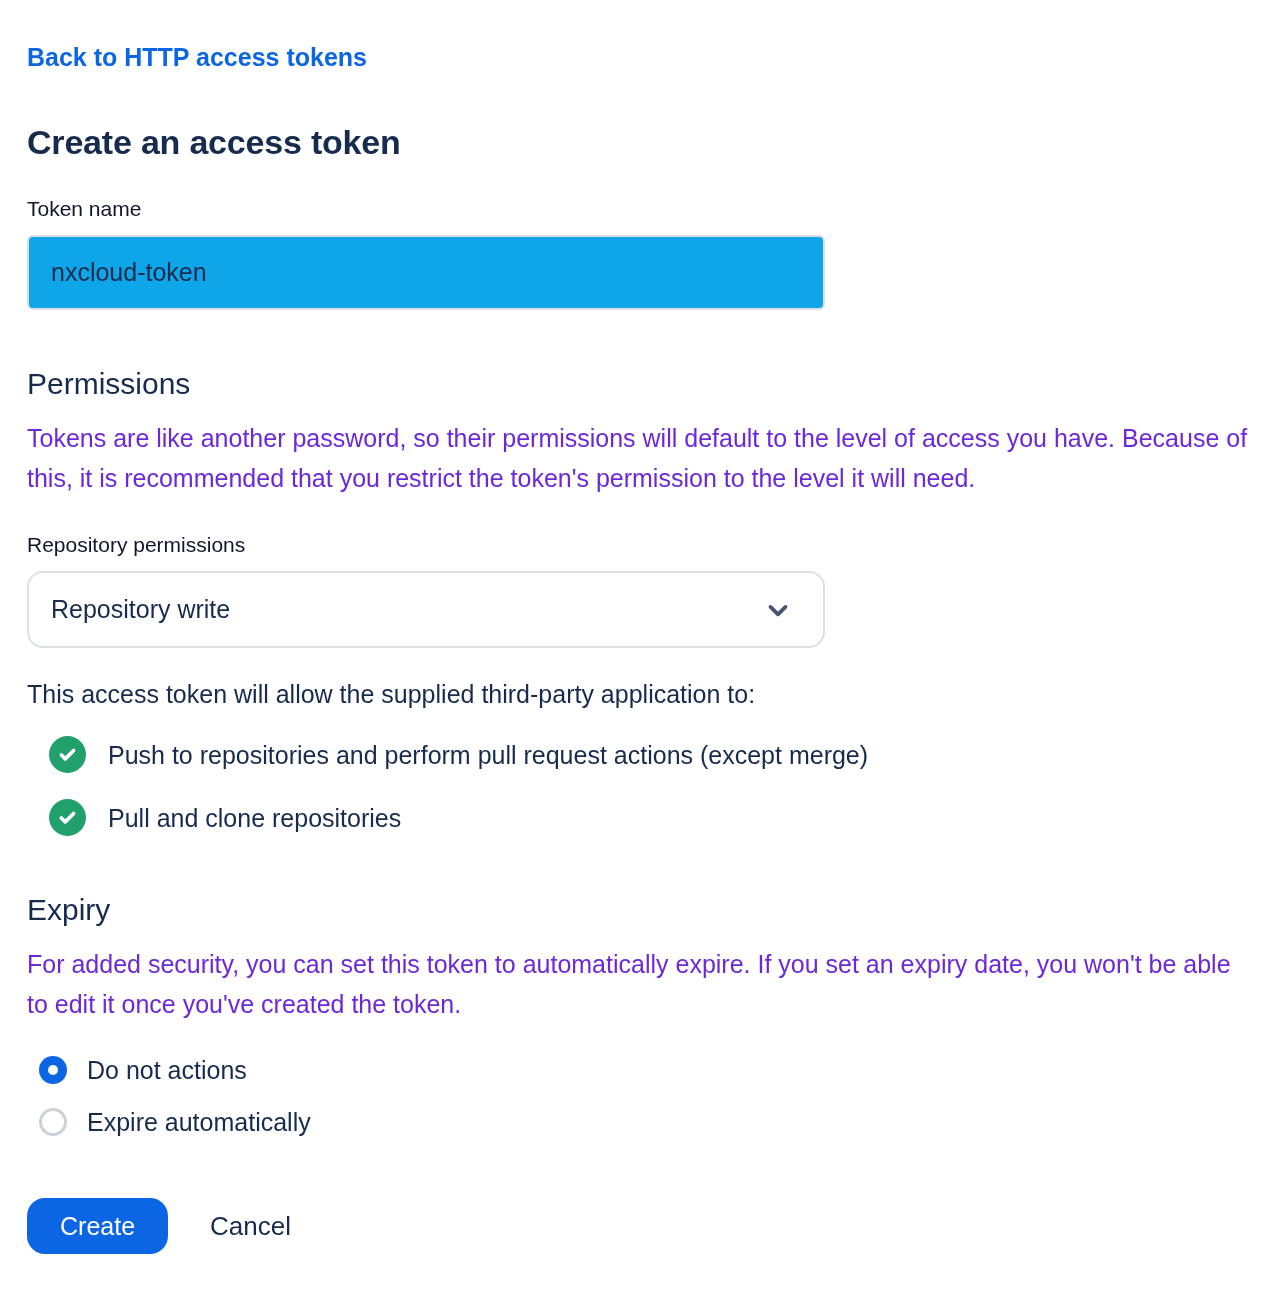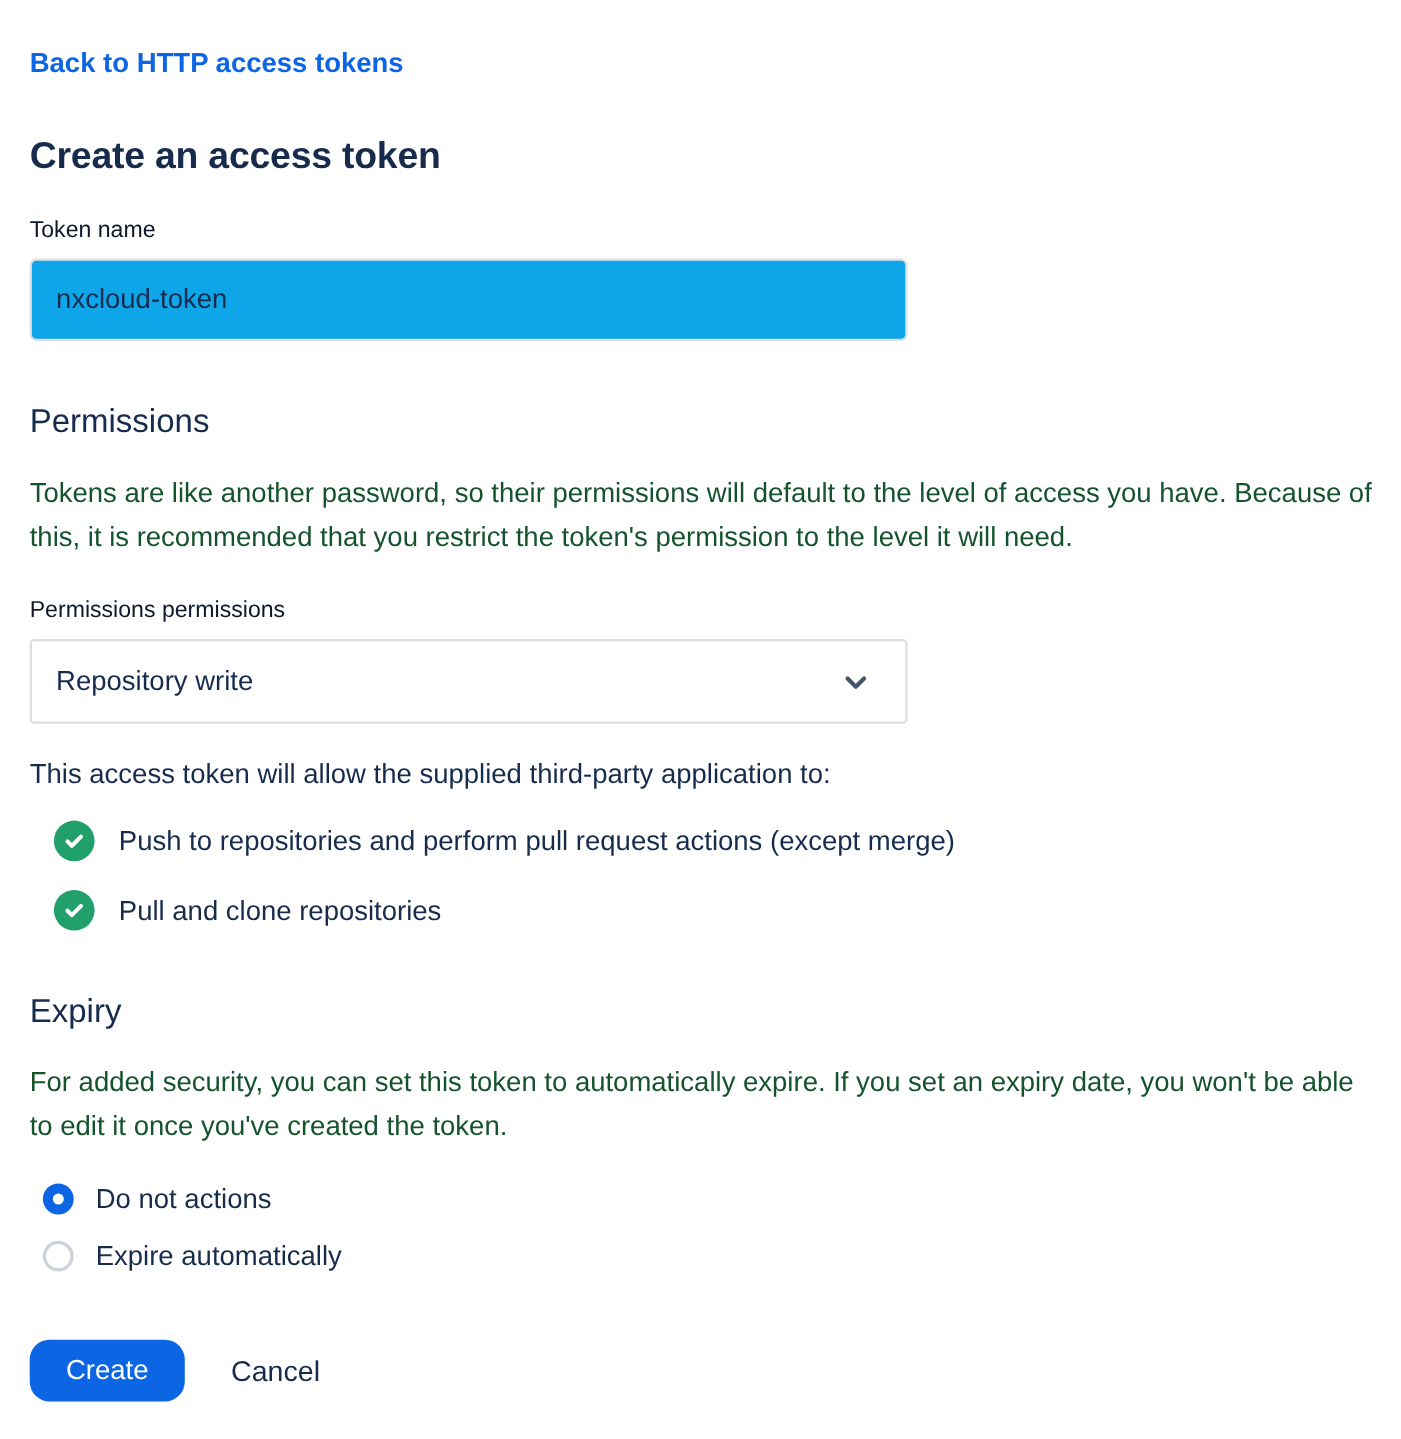--- a/index.html
+++ b/index.html
@@ -53,33 +53,33 @@
     display: block;
   }
   h2.section-heading {
     margin-top: 56px;
     font-size: 30px;
     font-weight: 500;
     line-height: 36px;
     color: #172b4d;
   }
   .section-desc {
-    margin-top: 26px;
+    margin-top: 16px;
     font-size: 25px;
     font-weight: 400;
     line-height: 40px;
-    color: #14532d;
+    color: #6d28d9;
     max-width: 1242px;
   }
   .select-control {
     margin-top: 14px;
     width: 798px;
     height: 77px;
     border: 2px solid #dcdfe4;
-    border-radius: 4px;
+    border-radius: 16px;
     display: flex;
     align-items: center;
     justify-content: space-between;
     padding: 0 22px 0 22px;
     cursor: pointer;
     background: #ffffff;
   }
   .select-value {
     font-size: 25px;
     color: #172b4d;
@@ -197,21 +197,21 @@
   <h1 class="page-title">Create an access token</h1>
 
   <div class="field-label">Token name</div>
 
   <input class="text-input" type="text" value="nxcloud-token" style="">
 
   <h2 class="section-heading">Permissions</h2>
 
   <p class="section-desc">Tokens are like another password, so their permissions will default to the level of access you have. Because of this, it is recommended that you restrict the token's permission to the level it will need.</p>
 
-  <div class="field-label">Permissions permissions</div>
+  <div class="field-label">Repository permissions</div>
 
   <div class="select-control">
     <span class="select-value">Repository write</span>
     <span class="chevron-icon">
       <svg width="30" height="30" viewBox="0 0 24 24" fill="none">
         <path d="M6 9.5l6 6 6-6" stroke="#44546f" stroke-width="3" stroke-linecap="round" stroke-linejoin="round"></path>
       </svg>
     </span>
   </div>
 

